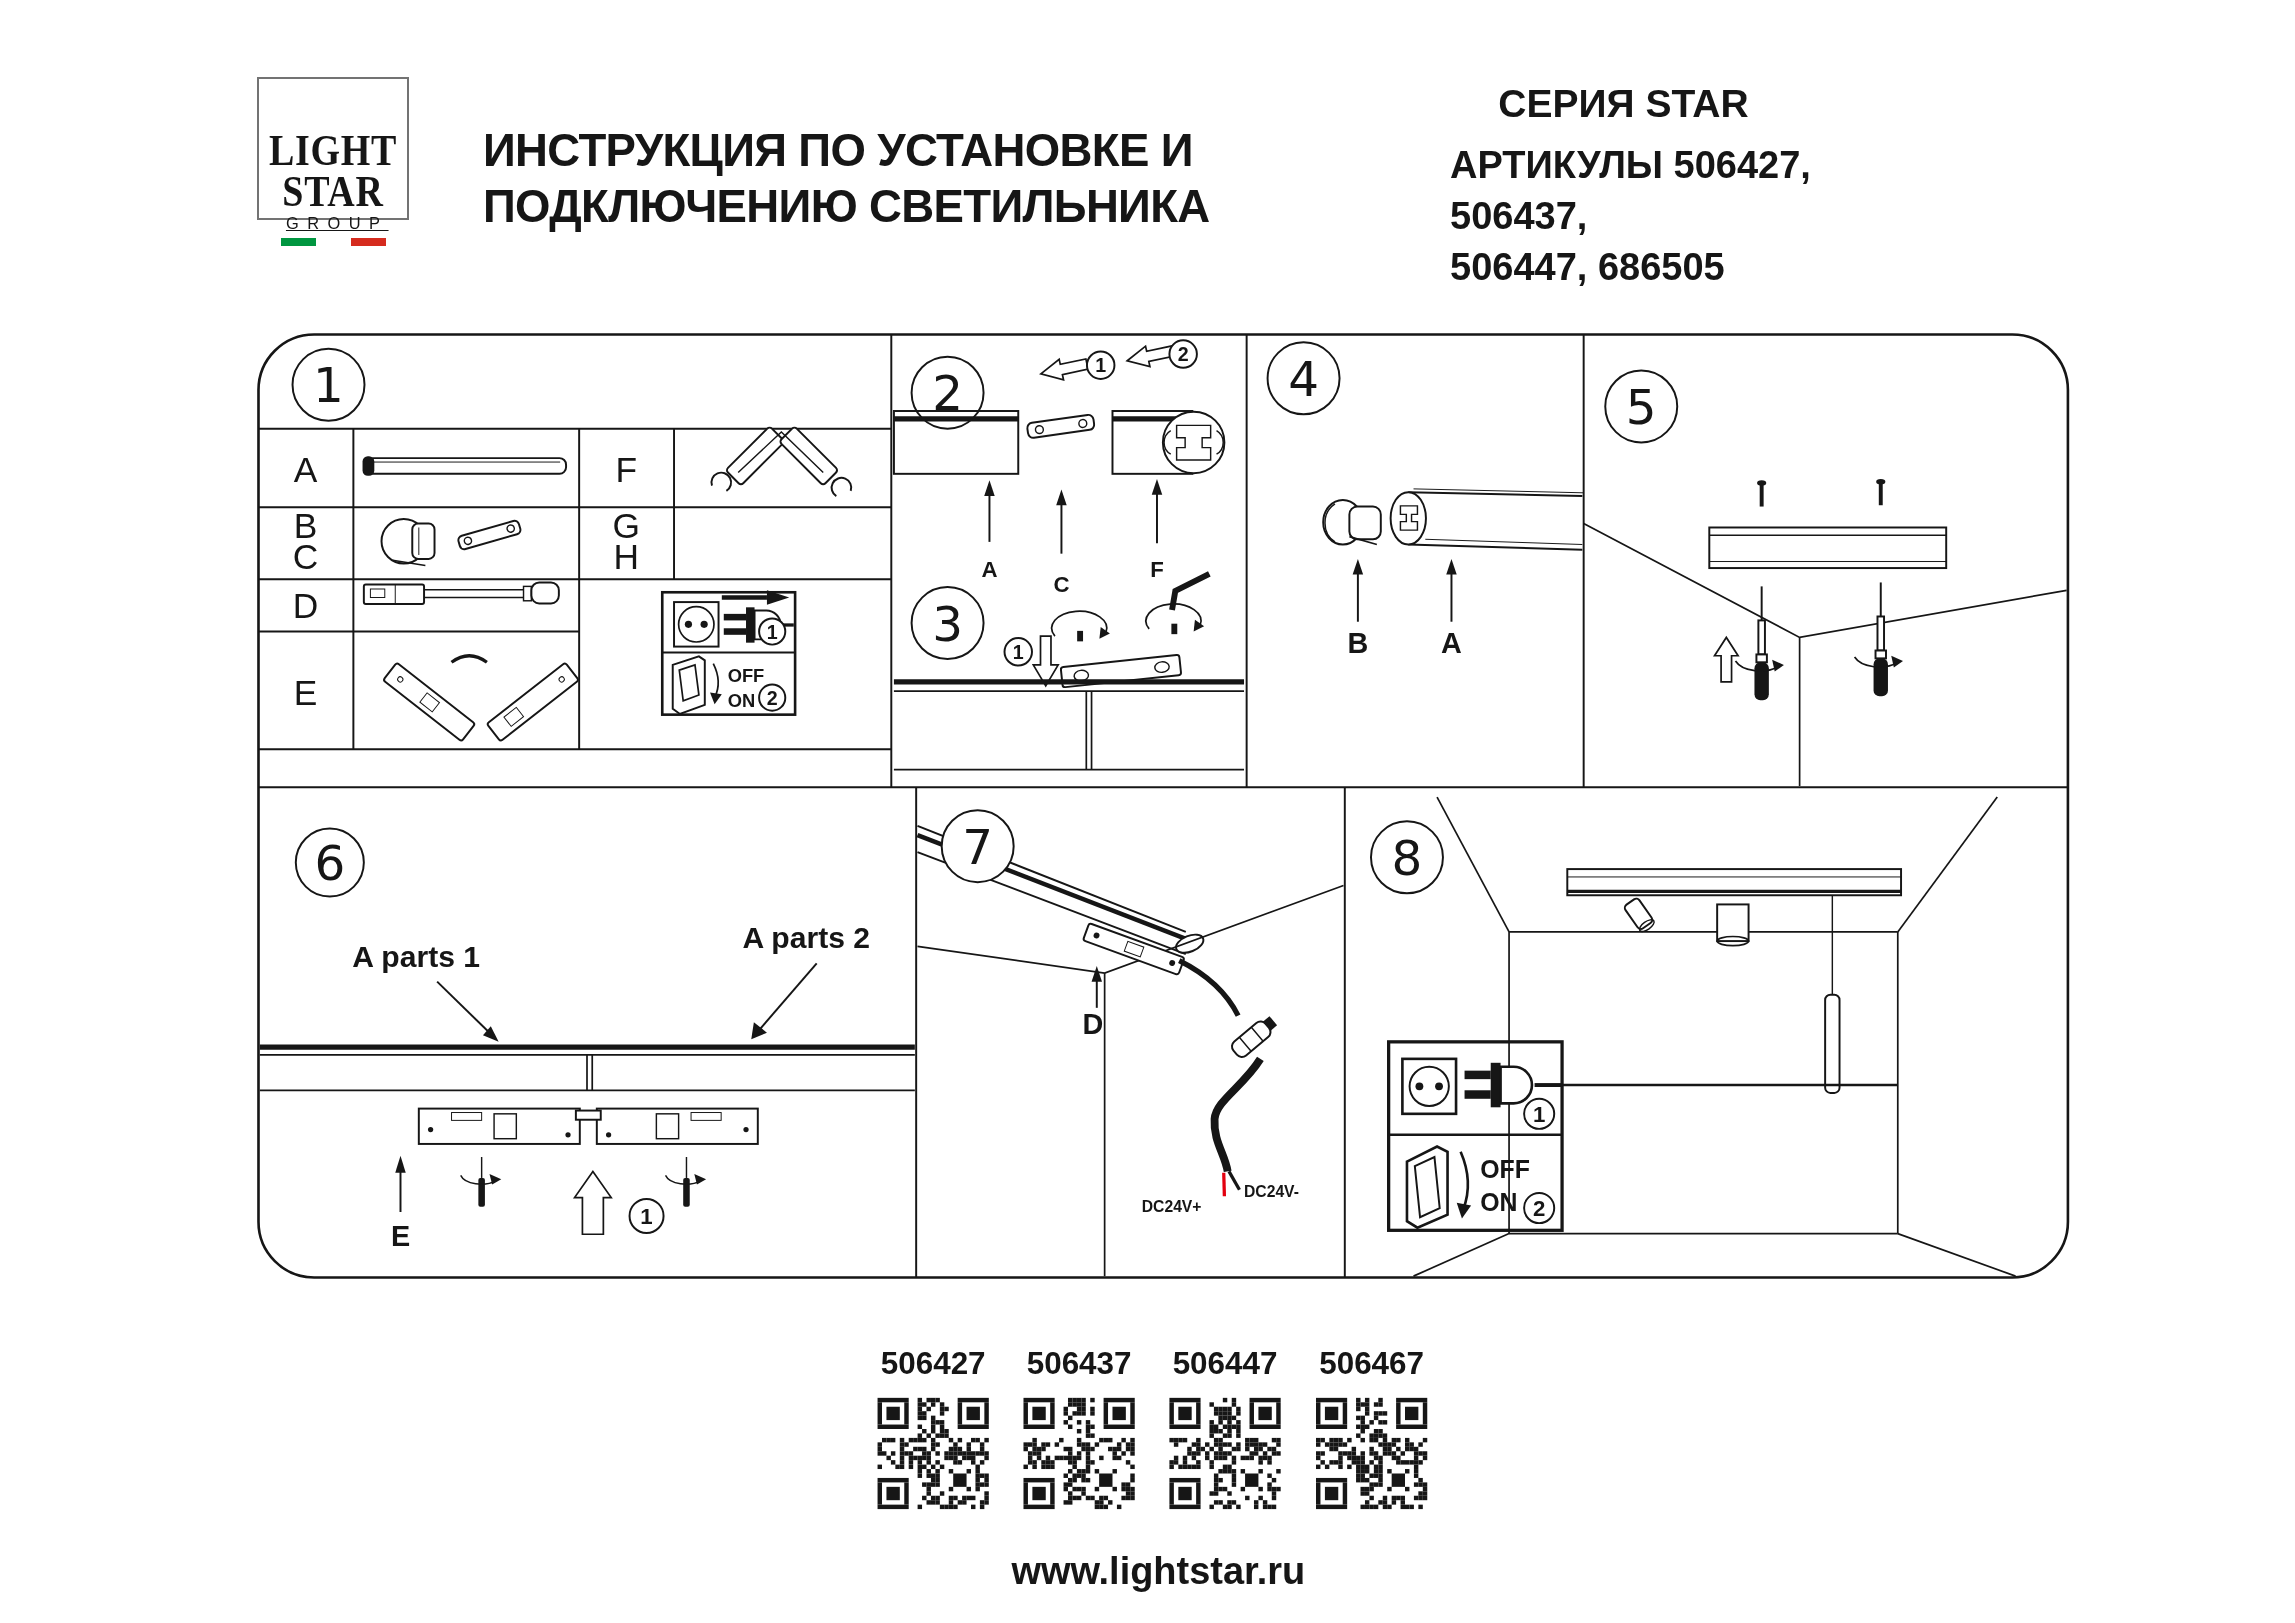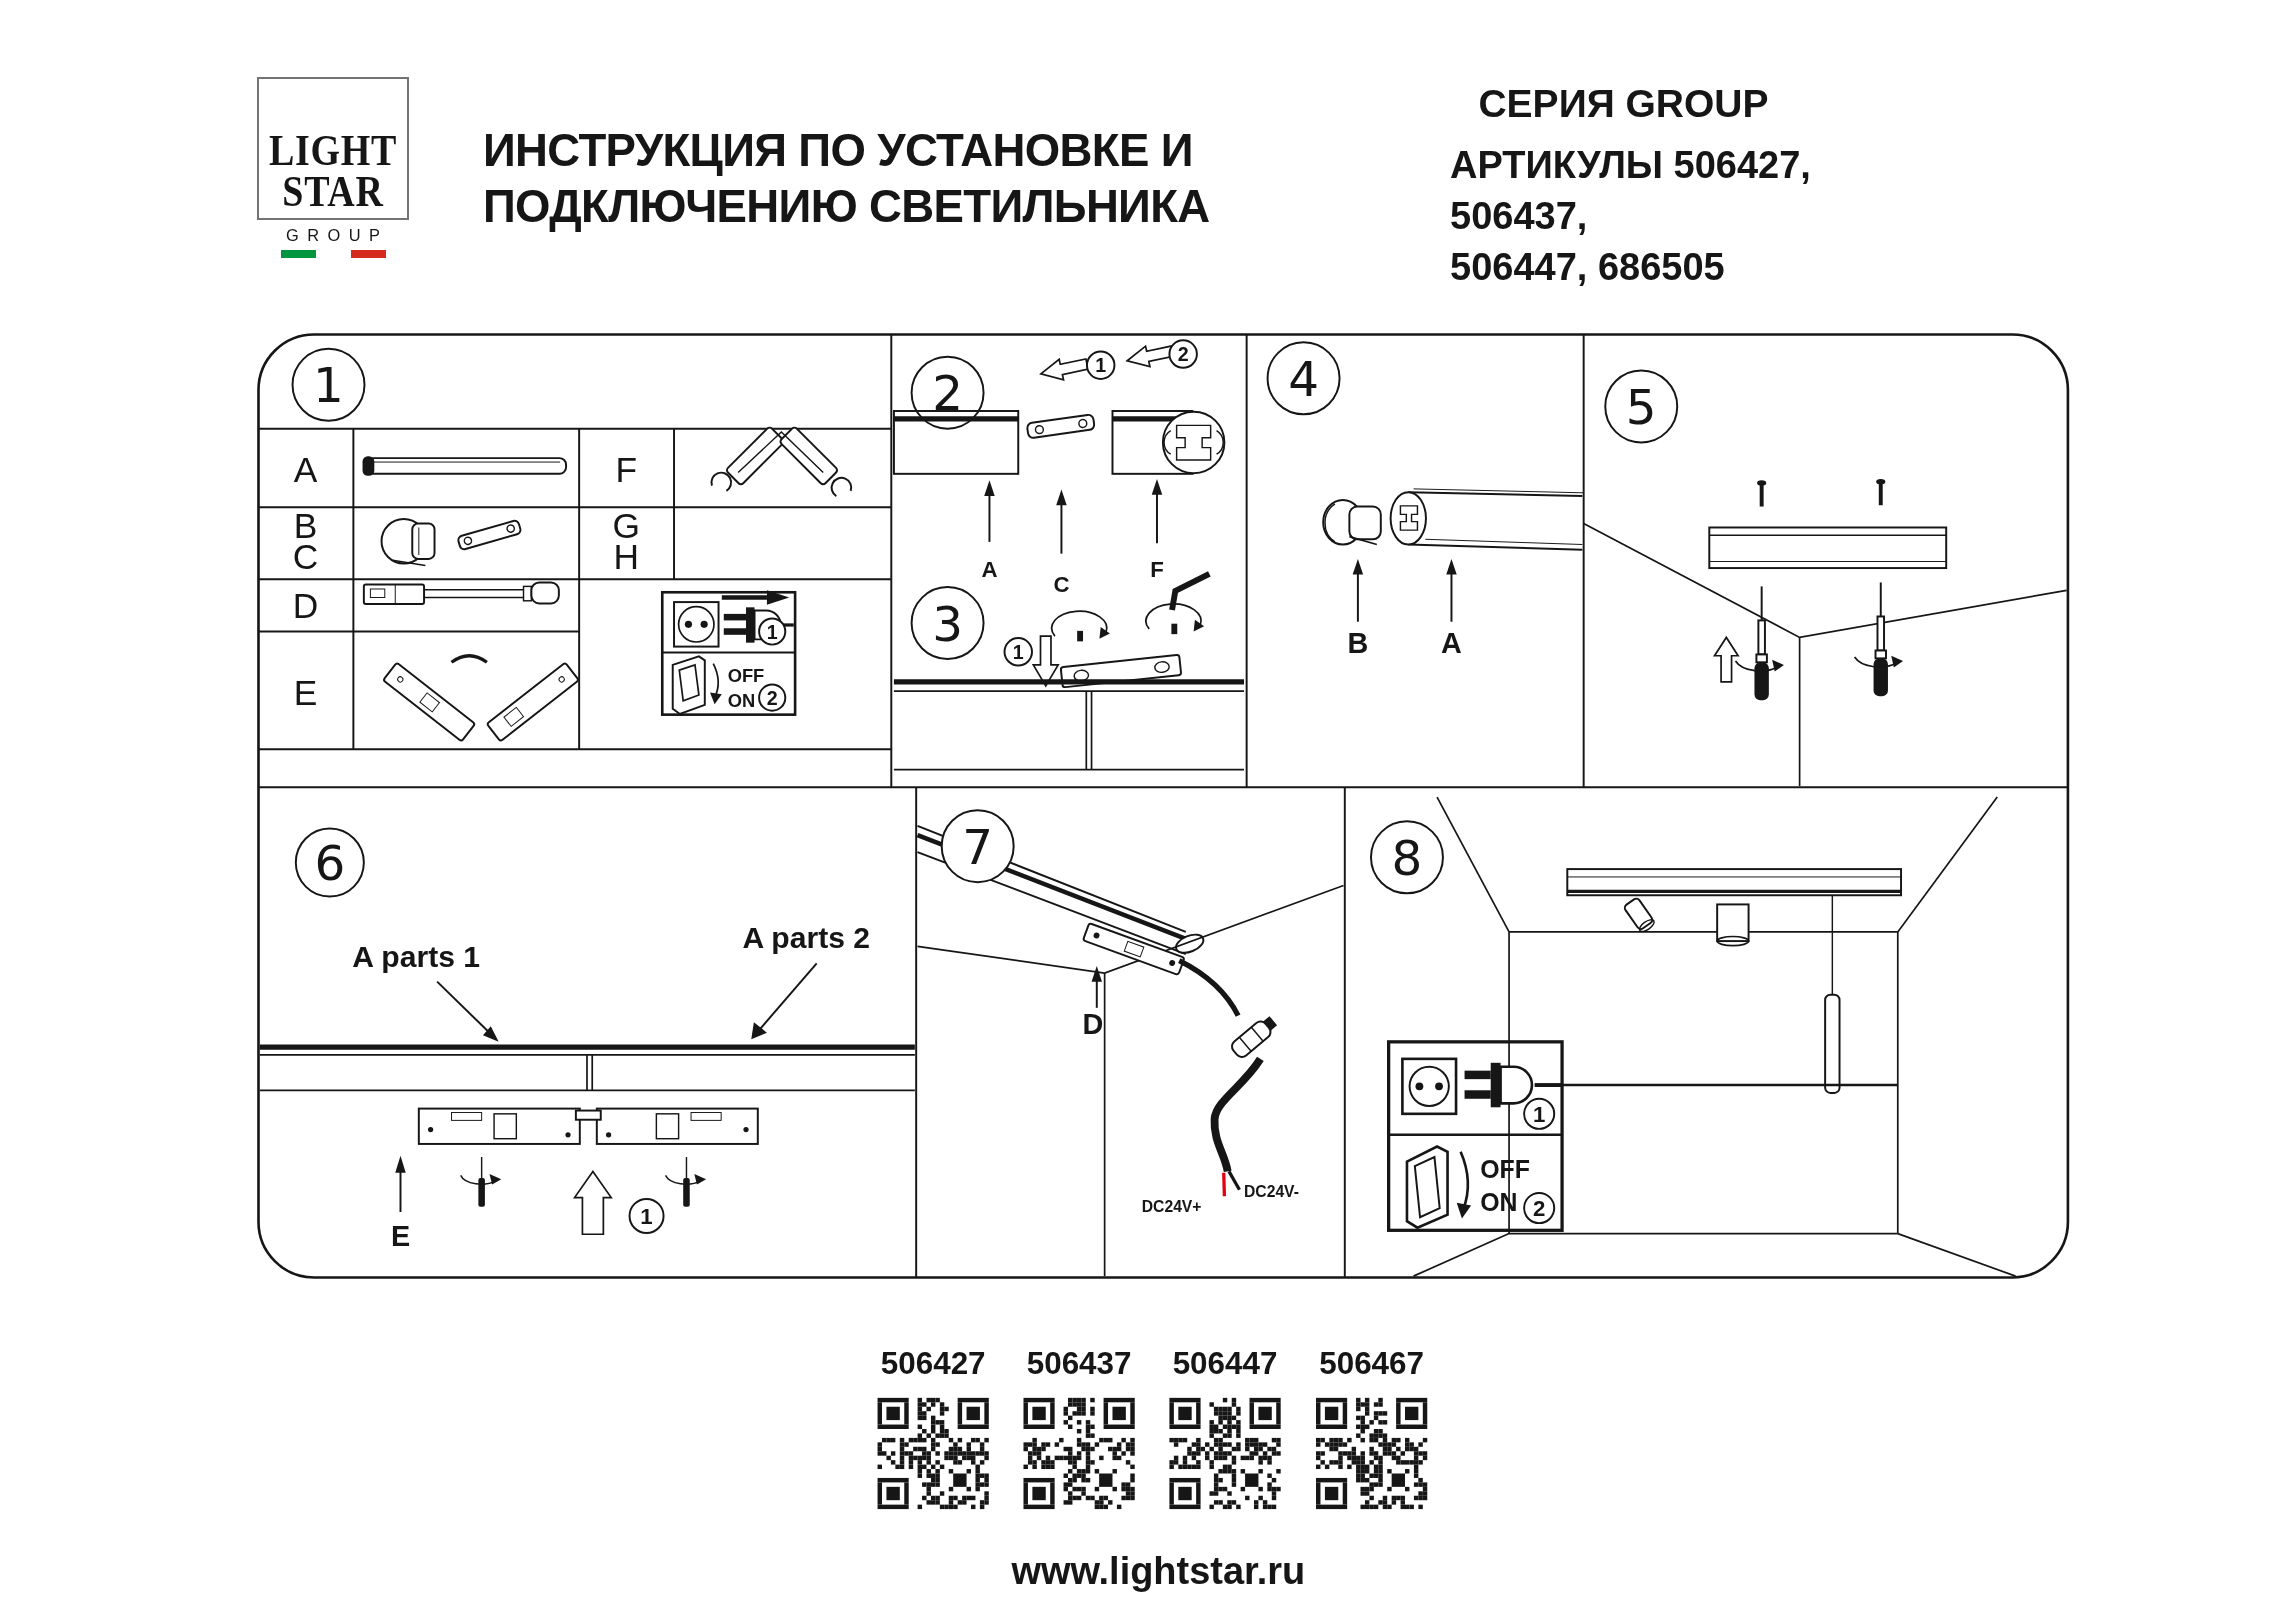--- a/index.html
+++ b/index.html
@@ -2,21 +2,21 @@
 <html style="font-size:10.5px"><head>
 <meta charset="utf-8">
 <style>
   html,body{margin:0;padding:0;background:#ffffff;}
   body{width:2295px;height:1623px;position:relative;font-family:"Liberation Sans",sans-serif;color:#161616;overflow:hidden;}
 
   
   .logo-box{position:absolute;left:257px;top:77px;width:152px;height:143px;border:2px solid #737373;box-sizing:border-box;text-align:center;}
   .logo-light,.logo-star{font-family:"Liberation Serif",serif;font-weight:700;font-size:38px;line-height:41px;letter-spacing:0.7px;transform:scaleY(1.15);}
   .logo-light{margin-top:51px;}
-  .logo-group{font-size:16.4px;letter-spacing:8.5px;margin-top:14px;text-indent:8.5px;font-weight:400;}
+  .logo-group{font-size:16.4px;letter-spacing:8.5px;margin-top:2px;text-indent:8.5px;font-weight:400;text-decoration:underline;}
   .flag{width:105px;height:7.9px;margin:5.2px auto 0 auto;display:flex;}
   .flag div{flex:1;height:100%;}
 
   .title{position:absolute;left:483px;top:122px;width:818px;font-size:47px;line-height:56px;font-weight:700;letter-spacing:-0.7px;transform:scaleX(.97);transform-origin:left top;}
   .series{position:absolute;left:1427px;top:82px;width:393px;text-align:center;font-size:39px;font-weight:700;}
   .articles{position:absolute;left:1450px;top:140px;width:458px;text-align:left;font-size:38px;line-height:51px;font-weight:700;}
 
   
   .ln{stroke:#161616;fill:none;stroke-width:3;}
   .ln15{stroke:#161616;fill:none;stroke-width:1.5;}
@@ -54,21 +54,21 @@
     <div style="background: rgb(255, 255, 255);"></div>
     <div style="background: rgb(213, 43, 30);"></div>
   </div>
 </div>
 
 <div class="title">
   <div>ИНСТРУКЦИЯ ПО УСТАНОВКЕ И</div>
   <div>ПОДКЛЮЧЕНИЮ СВЕТИЛЬНИКА</div>
 </div>
 
-<div class="series">СЕРИЯ GROUP</div>
+<div class="series">СЕРИЯ STAR</div>
 <div class="articles">
   <div>АРТИКУЛЫ 506427, 506437,</div>
   <div>506447, 686505</div>
 </div>
 
 <svg id="diagram" style="position:absolute;left:0;top:0;" width="2295" height="1623" viewBox="0 0 3507 2480" xmlns="http://www.w3.org/2000/svg">
 
   <g>
     <rect x="395" y="511" width="2765" height="1441" rx="85" class="ln4"></rect>
     <path d="M395,1203 H3160" class="ln"></path>

